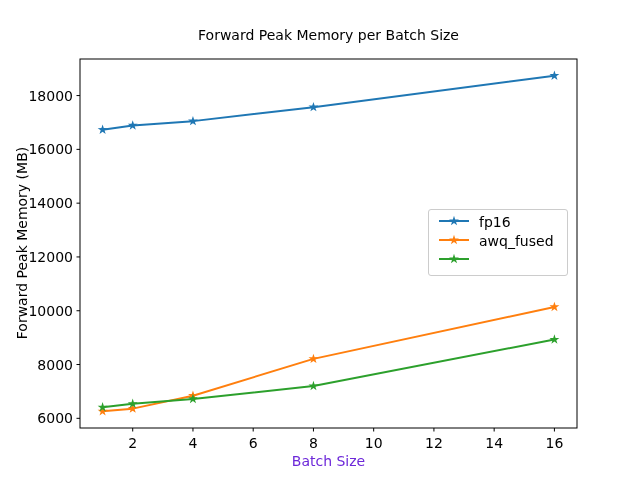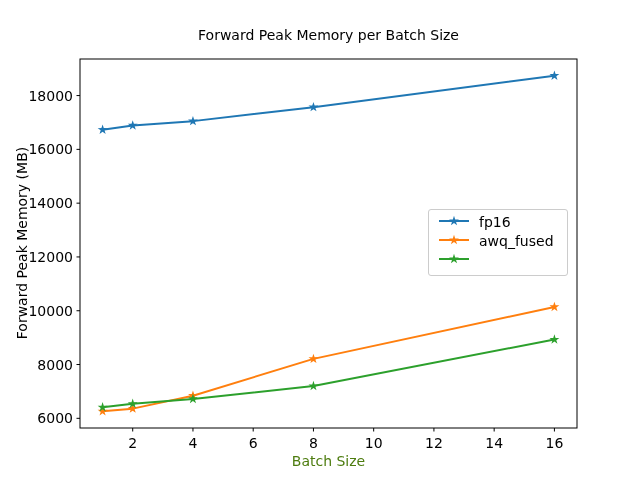--- a/index.html
+++ b/index.html
@@ -21,21 +21,21 @@
     color: #000000;
     white-space: nowrap;
   }
   .x-label {
     position: absolute;
     left: 80px;
     top: 453px;
     width: 497px;
     text-align: center;
     font-size: 14px;
-    color: #4d7c0f;
+    color: #6d28d9;
   }
   .y-label {
     position: absolute;
     left: 22px;
     top: 243px;
     transform: translate(-50%, -50%) rotate(-90deg);
     white-space: nowrap;
     font-size: 14px;
     color: #000000;
   }

